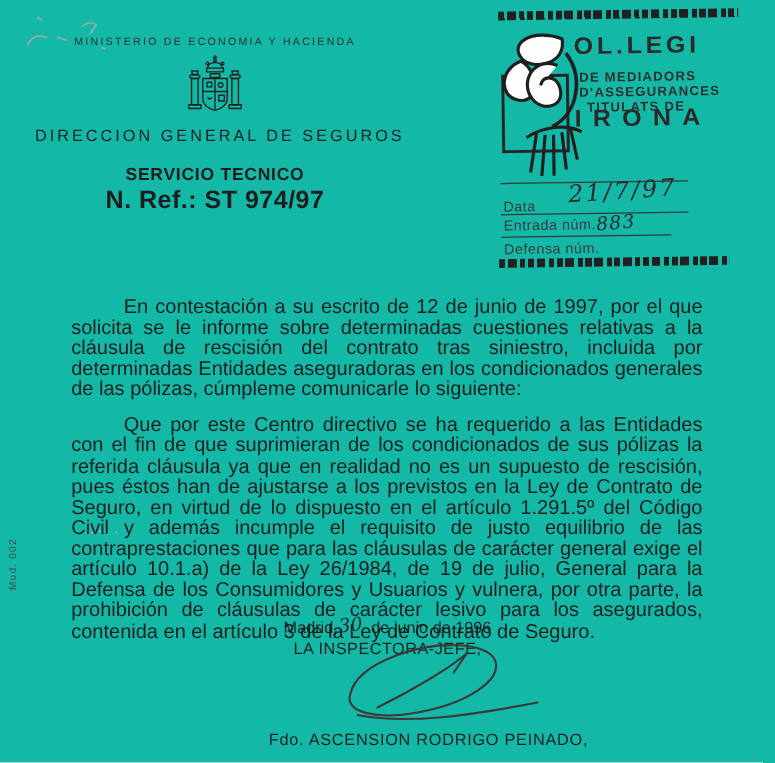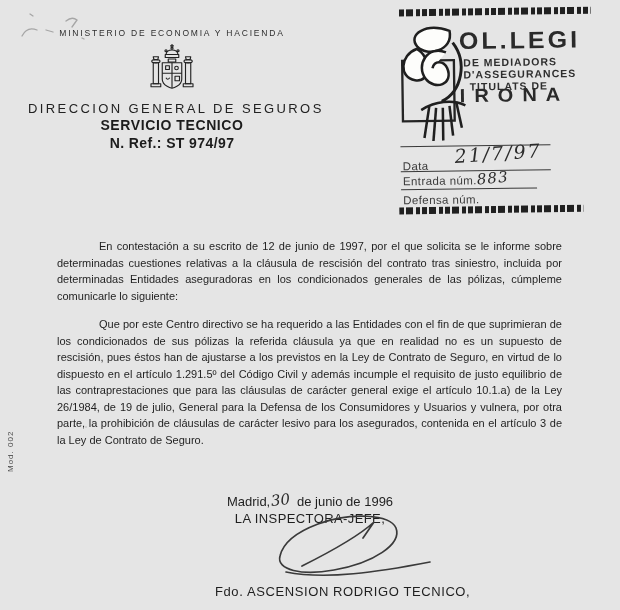--- a/index.html
+++ b/index.html
@@ -1,73 +1,73 @@
 <!DOCTYPE html>
 <html><head>
 <meta charset="utf-8">
 <style>
   * { margin:0; padding:0; box-sizing:border-box; }
   html,body { background:#ffffff; }
   .page {
     position:relative; width:620px; height:610px;
-    background:#e5e5e5; overflow:hidden;
+    background:#14b8a6; overflow:hidden;
     font-family:"Liberation Sans", sans-serif; color:#1c1c1c;padding-left:33px;
   }
 
   
   .modnum {
     position:absolute; left:6px; top:472px;
     transform:rotate(-90deg); transform-origin:0 0;
     font-size:8px; letter-spacing:1px; color:#4a4a4a; white-space:nowrap;
   }
   .pencil { position:absolute; left:16px; top:4px; }
   .margin-dots { position:absolute; left:72px; top:422px; }
 
   
   .letterhead { position:absolute; left:28px; top:28px; width:288px; text-align:center; }
   .lh-ministry  { font-size:8.5px; letter-spacing:1.8px; color:#2e2e2e; white-space:nowrap; }
   .lh-arms { margin:5px auto 2px; display:block; }
   .lh-directorate { font-size:13px; letter-spacing:2.4px; color:#222; white-space:nowrap; }
   .lh-address { font-size:9.5px; letter-spacing:0.5px; margin-top:6px; color:#2e2e2e; }
   .lh-phone   { font-size:9.5px; letter-spacing:0.5px; margin-top:2px; color:#2e2e2e; }
-  .lh-service { font-size:14px; font-weight:bold; margin-top:1px; letter-spacing:0.6px; }
-  .lh-ref     { font-size:14px; font-weight:bold; margin-top:2px; letter-spacing:0.4px; }
+  .lh-service { font-size:14px; font-weight:bold; margin-top:15px; letter-spacing:0.6px; }
+  .lh-ref     { font-size:20px; font-weight:bold; margin-top:2px; letter-spacing:0.4px; }
 
   
   .stamp { position:absolute; left:398px; top:8px; width:200px; height:212px;
            transform:rotate(-0.8deg); color:#262626; }
   .hatch { position:absolute; height:7px;
     background:
       repeating-linear-gradient(90deg,#202020 0 5px,transparent 5px 7px,#202020 7px 14px,transparent 14px 17px,#202020 17px 21px,transparent 21px 23px);
   }
   .hatch-top { top:0; left:2px; width:192px; }
   .hatch-bottom { top:198px; left:0; width:184px; }
   .g-logo { position:absolute; left:0; top:14px; }
   .st-big { position:absolute; font-weight:800; color:#2a2a2a; white-space:nowrap;
             font-family:"Liberation Sans", sans-serif; transform:scaleY(0.95); }
-  .st-line-l1 { left:62px; top:18px;  font-size:25px; letter-spacing:3px; }
+  .st-line-l1 { left:62px; top:18px;  font-size:20px; letter-spacing:3px; }
   .st-line-l2 { left:62px; top:76px;  font-size:20px; letter-spacing:9px; }
   .st-small { position:absolute; left:66px; font-size:10.5px; font-weight:bold;
               letter-spacing:1px; color:#2f2f2f; white-space:nowrap; }
   .st-s1 { top:48px; } .st-s2 { top:60px; } .st-s3 { top:72px; left:72px; }
   .st-rule { position:absolute; border-top:1.6px solid #383838; }
   .rule-0 { top:137px; left:2px;  width:150px; }
   .rule-1 { top:162px; left:2px;  width:150px; }
   .rule-2 { top:180px; left:2px;  width:136px; }
   .f-label { position:absolute; font-size:11.5px; color:#3c3c3c; letter-spacing:0.4px; }
   .fl-0 { left:4px; top:151px; } .fl-1 { left:4px; top:166px; } .fl-2 { left:4px; top:185px; }
   .handwrite { font-family:"DejaVu Serif", serif; font-style:italic; color:#2b2b2b; }
   .f-value { position:absolute; white-space:nowrap; }
   .fv-0 { left:56px; top:134px; font-size:19px; letter-spacing:2px; transform:rotate(-3deg); }
   .fv-1 { left:78px; top:161px; font-size:15px; letter-spacing:1px; transform:rotate(-4deg); }
 
   
   .bodytext { position:absolute; left:57px; top:238px; width:505px; }
   .bodytext p {
-    font-size:11px; line-height:16.5px; text-align:justify;
+    font-size:16px; line-height:16.5px; text-align:justify;
     text-indent:42px; color:#1f1f1f; margin-bottom:12px;
   }
 
   
   .closing { position:absolute; left:150px; top:493px; width:320px;
              text-align:center; font-size:13px; line-height:16px; color:#1f1f1f; }
   .closing .day { display:inline-block; font-size:15px; margin:0 3px 0 1px;
                   transform:rotate(-6deg) translateY(-1px); }
   .signer-title { margin-top:1px; letter-spacing:0.4px; }
   .signature { position:absolute; left:246px; top:512px; }
@@ -189,15 +189,15 @@
   </div>
 
   <svg class="signature" width="190" height="72" viewBox="0 0 190 72">
     <g stroke="#3a3a3a" stroke-width="1.7" fill="none" stroke-linecap="round">
       <path d="M34,44 C30,58 56,64 88,58 C128,51 156,32 150,16 C144,2 104,0 72,12 C48,21 37,31 34,44 Z"></path>
       <path d="M56,54 C80,42 114,23 128,10 L117,26"></path>
       <path d="M40,60 C80,68 132,60 184,50"></path>
     </g>
   </svg>
 
-  <div class="fdo">Fdo. ASCENSION RODRIGO TECNICO,</div>
+  <div class="fdo">Fdo. ASCENSION RODRIGO PEINADO,</div>
 
 </div>
 
 </body></html>

